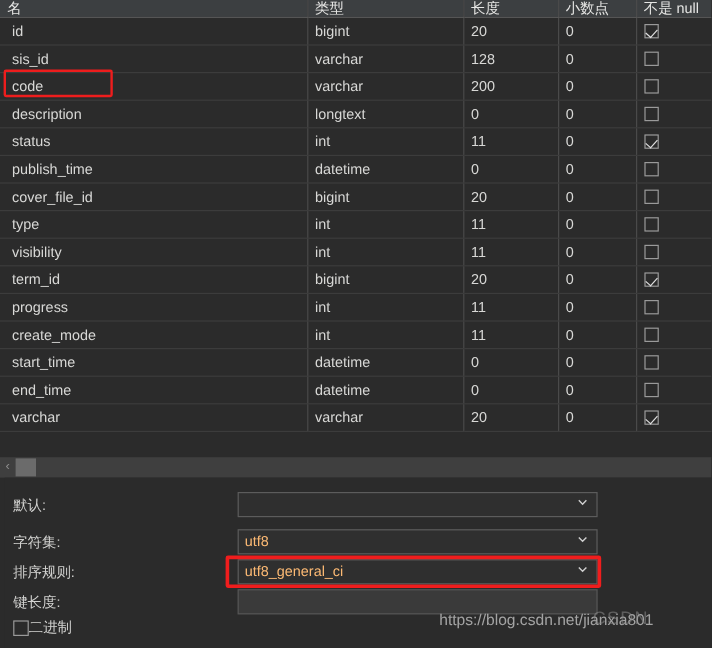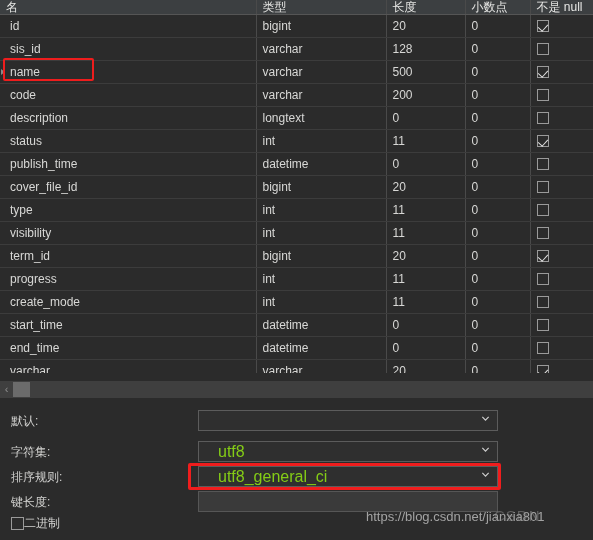--- a/index.html
+++ b/index.html
@@ -144,24 +144,24 @@
     color: #d2d2d0;
     line-height: 22px;
     white-space: nowrap;
   }
   .combo {
     position: absolute;
     left: 194px; top: 0;
     width: 300px; height: 21px;
     background: #2f2f2f;
     border: 1px solid #5c5c5c;
-    color: #84cc16;
-    font-size: 16px;
+    color: #fdba74;
+    font-size: 12px;
     line-height: 19px;
-    padding-left: 19px;
+    padding-left: 5px;
     white-space: nowrap;
     overflow: hidden;
   }
   .combo.disabled { background: #3a3a3a; border-color: #565656; }
   .combo .caret {
     position: absolute;
     right: 7px; top: 3px;
     width: 9px; height: 9px;
     color: #cfcfcf;
     font-size: 10px;
@@ -244,27 +244,20 @@
             <td>0</td>
             <td class="cell-null"><span class="chk on"></span></td>
           </tr>
           <tr>
             <td>sis_id</td>
             <td>varchar</td>
             <td>128</td>
             <td>0</td>
             <td class="cell-null"><span class="chk"></span></td>
           </tr>
-          <tr class="sel-row">
-            <td><span class="row-marker"></span>name</td>
-            <td>varchar</td>
-            <td>500</td>
-            <td>0</td>
-            <td class="cell-null"><span class="chk on"></span></td>
-          </tr>
           <tr>
             <td>code</td>
             <td>varchar</td>
             <td>200</td>
             <td>0</td>
             <td class="cell-null"><span class="chk"></span></td>
           </tr>
           <tr>
             <td>description</td>
             <td>longtext</td>

